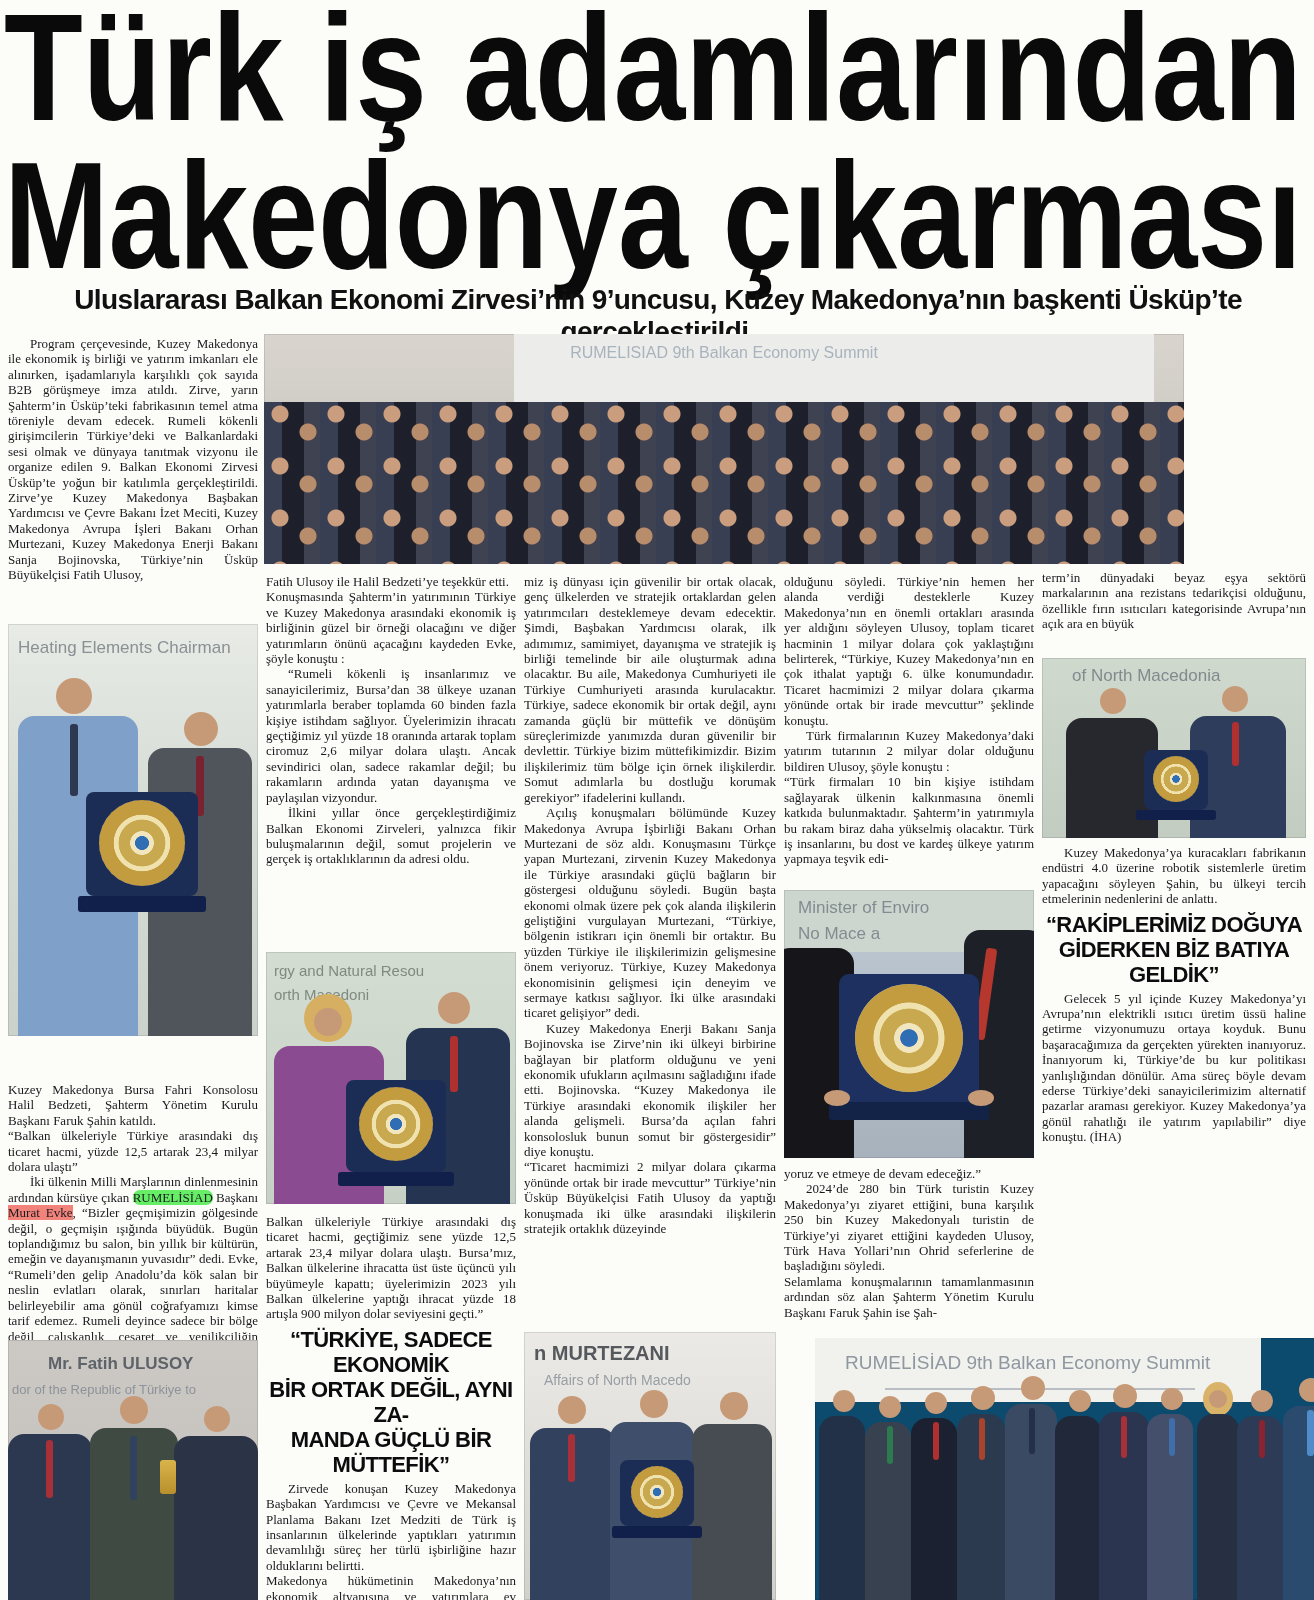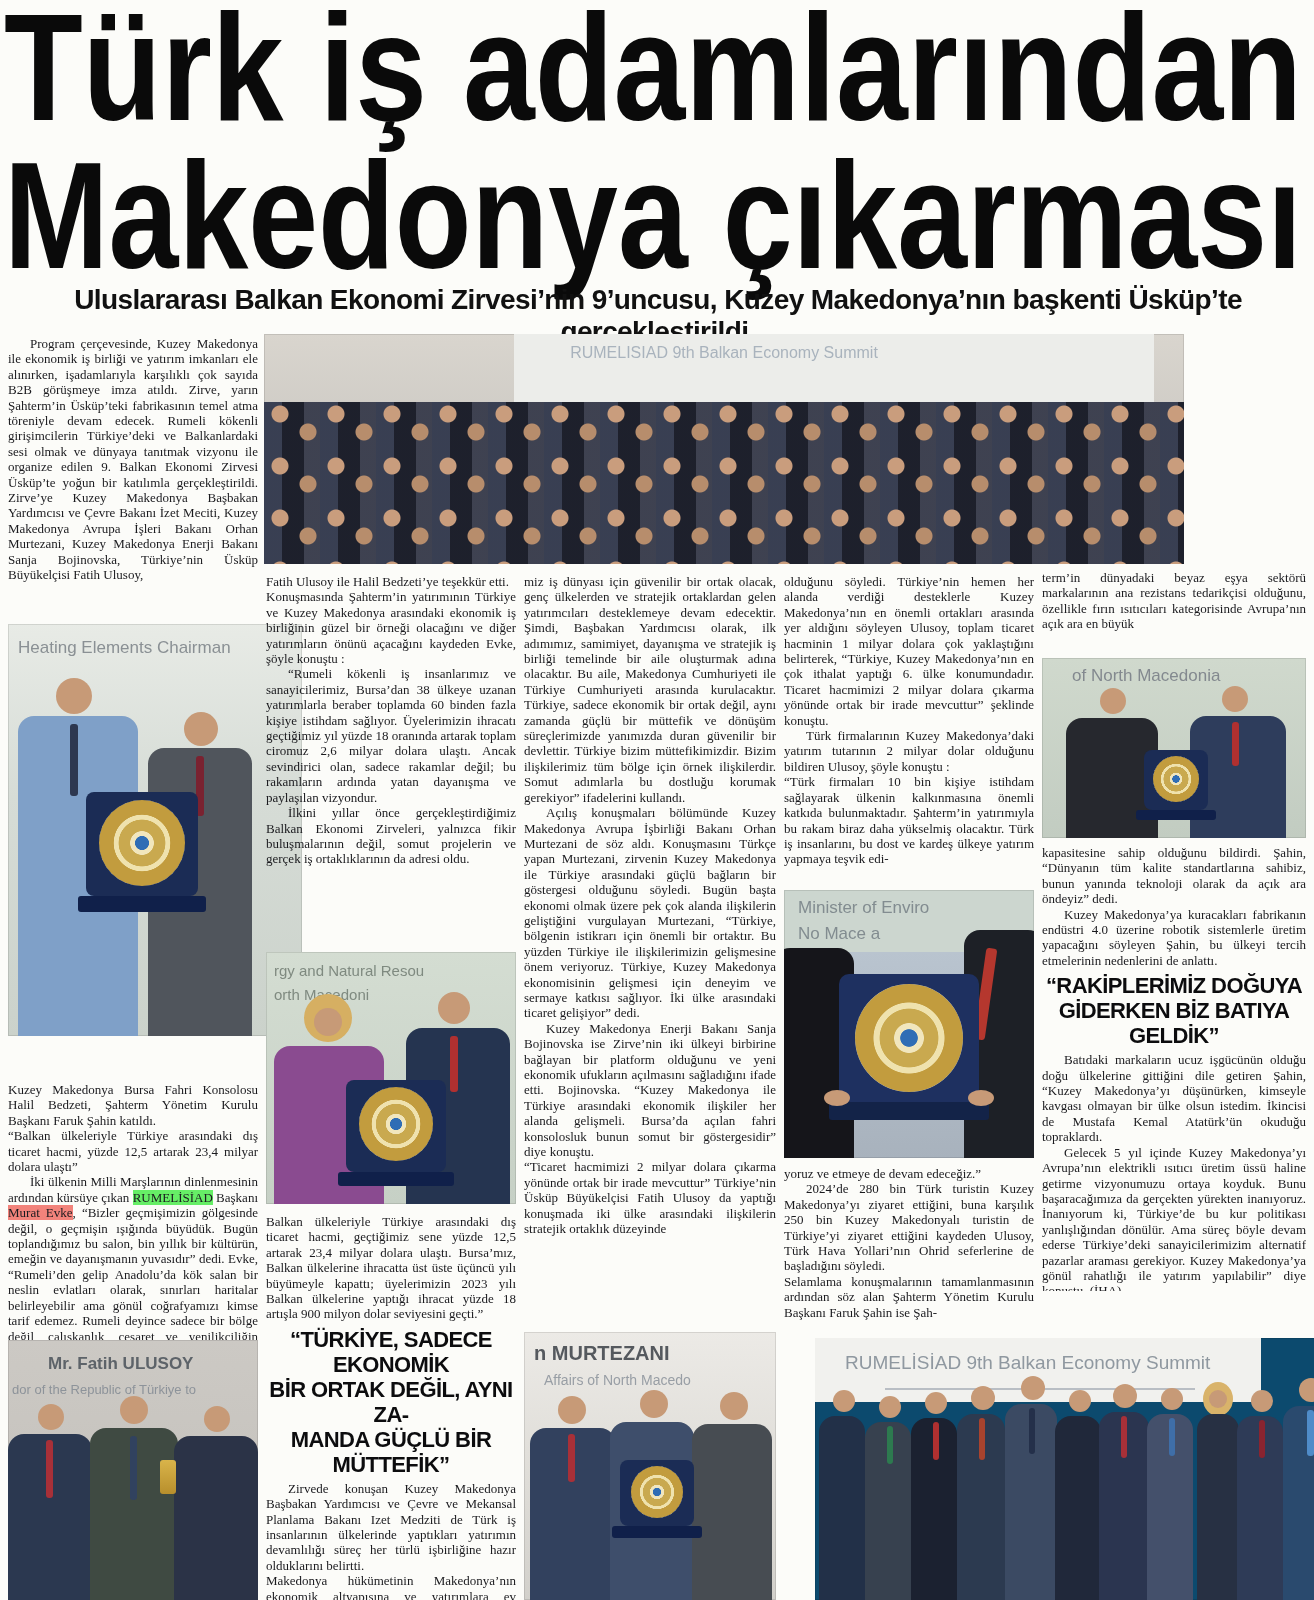--- a/index.html
+++ b/index.html
@@ -11,21 +11,21 @@
            font-family:"Liberation Sans","DejaVu Sans",sans-serif;font-weight:bold;
            font-size:28px;letter-spacing:-0.6px;color:#111;text-align:center;}
   .red-dot{color:#cc1111;}
   
   .txt{position:absolute;overflow:hidden;font-size:13px;line-height:15.4px;text-align:justify;}
   .txt p{margin:0;}
   .ind{text-indent:22px;}
   .colhead{font-family:"Liberation Sans","DejaVu Sans",sans-serif;font-weight:bold;
            font-size:22px;line-height:25px;text-align:center;letter-spacing:-0.6px;
            white-space:pre-line;margin:5px 0 4px;color:#0c0c0e;}
-  .hl-green{background:#66ee66;}
+  .hl-green{background:#66ee66;border-radius:7px;}
   .hl-red{background:#f2837b;}
   
   .photo{position:absolute;overflow:hidden;box-shadow:inset 0 0 0 1px rgba(0,0,0,.10);}
   .cap{position:absolute;font-family:"Liberation Sans","DejaVu Sans",sans-serif;white-space:nowrap;}
   .head{position:absolute;border-radius:50%;background:#c79a77;}
   .hair{position:absolute;border-radius:50%;}
   .bodyfig{position:absolute;border-radius:16px 16px 0 0;}
   .tie{position:absolute;border-radius:3px;}
   .pframe{position:absolute;background:#1b2c55;border-radius:8px;}
   .pdisc{position:absolute;border-radius:50%;
@@ -56,21 +56,21 @@
   <div class="photo" style="left:264px;top:334px;width:920px;height:230px;background:linear-gradient(180deg,#d9d5ce 0%,#cfccc6 38%,#b7b3ad 100%);">
     <div class="screenband" style="left:250px;top:0;width:640px;height:104px;"></div>
     <div class="cap" style="left:0;right:0;top:10px;text-align:center;font-size:16px;color:#a9b3bd;">RUMELISIAD 9th Balkan Economy Summit</div>
     <div class="crowd" style="left:0;top:68px;width:1044px;height:162px;"></div>
   </div>
 
   <div class="txt" style="left:8px;top:336px;width:250px;height:284px;">
     <p class="ind">Program çerçevesinde, Kuzey Makedonya ile ekonomik iş birliği ve yatırım imkanları ele alınırken, işadamlarıyla karşılıklı çok sayıda B2B görüşmeye imza atıldı. Zirve, yarın Şahterm’in Üsküp’teki fabrikasının temel atma töreniyle devam edecek. Rumeli kökenli girişimcilerin Türkiye’deki ve Balkanlardaki sesi olmak ve dünyaya tanıtmak vizyonu ile organize edilen 9. Balkan Ekonomi Zirvesi Üsküp’te yoğun bir katılımla gerçekleştirildi. Zirve’ye Kuzey Makedonya Başbakan Yardımcısı ve Çevre Bakanı İzet Meciti, Kuzey Makedonya Avrupa İşleri Bakanı Orhan Murtezani, Kuzey Makedonya Enerji Bakanı Sanja Bojinovska, Türkiye’nin Üsküp Büyükelçisi Fatih Ulusoy,</p>
   </div>
 
-  <div class="photo" style="left:8px;top:624px;width:250px;height:412px;background:linear-gradient(180deg,#e8ebe6,#d6dcd6 42%,#cbd2cb);padding-left:44px;">
+  <div class="photo" style="left:8px;top:624px;width:250px;height:412px;background:linear-gradient(180deg,#e8ebe6,#d6dcd6 42%,#cbd2cb);">
     <div class="cap" style="left:10px;top:14px;font-size:17px;color:#8a9094;">Heating Elements Chairman</div>
     <div>
       <div class="head" style="left:48px;top:54px;width:36px;height:36px;"></div>
       <div class="bodyfig" style="left:10px;top:92px;width:120px;height:320px;background:#7fa0c8;"></div>
       <div class="tie" style="left:62px;top:100px;width:8px;height:72px;background:#2e3850;"></div>
     </div>
     <div>
       <div class="head" style="left:176px;top:88px;width:34px;height:34px;"></div>
       <div class="bodyfig" style="left:140px;top:124px;width:104px;height:288px;background:#50555c;"></div>
       <div class="tie" style="left:188px;top:132px;width:8px;height:60px;background:#7a2230;"></div>
@@ -218,25 +218,23 @@
       <div class="tie" style="left:190px;top:64px;width:7px;height:44px;background:#b03030;"></div>
     </div>
     <div>
       <div class="pframe" style="left:102px;top:92px;width:64px;height:60px;"></div>
       <div class="pdisc" style="left:111px;top:98px;width:46px;height:46px;"></div>
       <div class="pbase" style="left:94px;top:152px;width:80px;height:10px;"></div>
     </div>
   </div>
 
   <div class="txt" style="left:1042px;top:845px;width:264px;height:446px;">
-    <p>kapasitesine sahip olduğunu bildirdi. Şahin, “Dünyanın tüm kalite standartlarına sahibiz, bunun yanında teknoloji olarak da açık ara öndeyiz” dedi.</p>
     <p class="ind">Kuzey Makedonya’ya kuracakları fabrikanın endüstri 4.0 üzerine robotik sistemlerle üretim yapacağını söyleyen Şahin, bu ülkeyi tercih etmelerinin nedenlerini de anlattı.</p>
     <h2 class="colhead">“RAKİPLERİMİZ DOĞUYA
 GİDERKEN BİZ BATIYA GELDİK”</h2>
-    <p class="ind">Batıdaki markaların ucuz işgücünün olduğu doğu ülkelerine gittiğini dile getiren Şahin, “Kuzey Makedonya’yı düşünürken, kimseyle kavgası olmayan bir ülke olsun istedim. İkincisi de Mustafa Kemal Atatürk’ün okuduğu topraklardı.</p>
     <p class="ind">Gelecek 5 yıl içinde Kuzey Makedonya’yı Avrupa’nın elektrikli ısıtıcı üretim üssü haline getirme vizyonumuzu ortaya koyduk. Bunu başaracağımıza da gerçekten yürekten inanıyoruz. İnanıyorum ki, Türkiye’de bu kur politikası yanlışlığından dönülür. Ama süreç böyle devam ederse Türkiye’deki sanayicilerimizim alternatif pazarlar araması gerekiyor. Kuzey Makedonya’ya gönül rahatlığı ile yatırım yapılabilir” diye konuştu. (İHA)</p>
   </div>
 
   <div class="photo" style="left:815px;top:1338px;width:522px;height:262px;background:#0c4a6e;">
     <div class="screenband" style="left:0;top:0;width:446px;height:64px;background:#f1f1ee;"></div>
     <div class="cap" style="left:30px;top:14px;font-size:19px;color:#8f98a0;">RUMELİSİAD 9th Balkan Economy Summit</div>
     <div style="position:absolute;left:70px;top:50px;width:310px;height:2px;background:#b9bec4;"></div>
     <div style="position:absolute;left:6px;top:118px;width:64px;height:144px;background:#10302e;"></div>
     <div>
         <div class="head" style="left:18px;top:52px;width:22px;height:22px;"></div>

